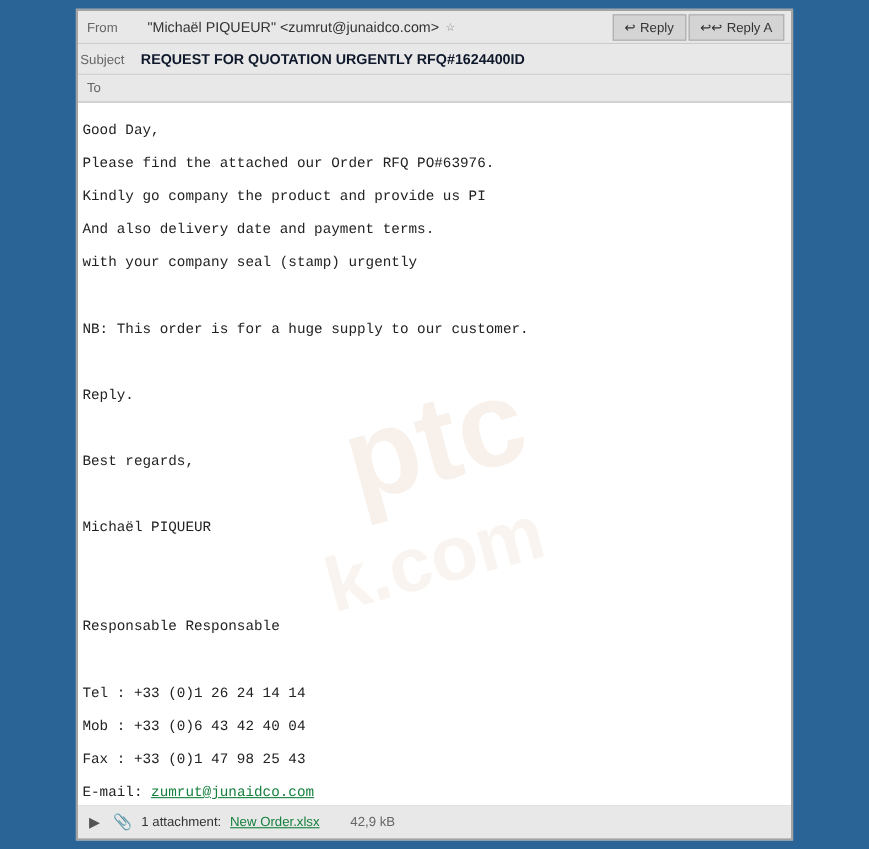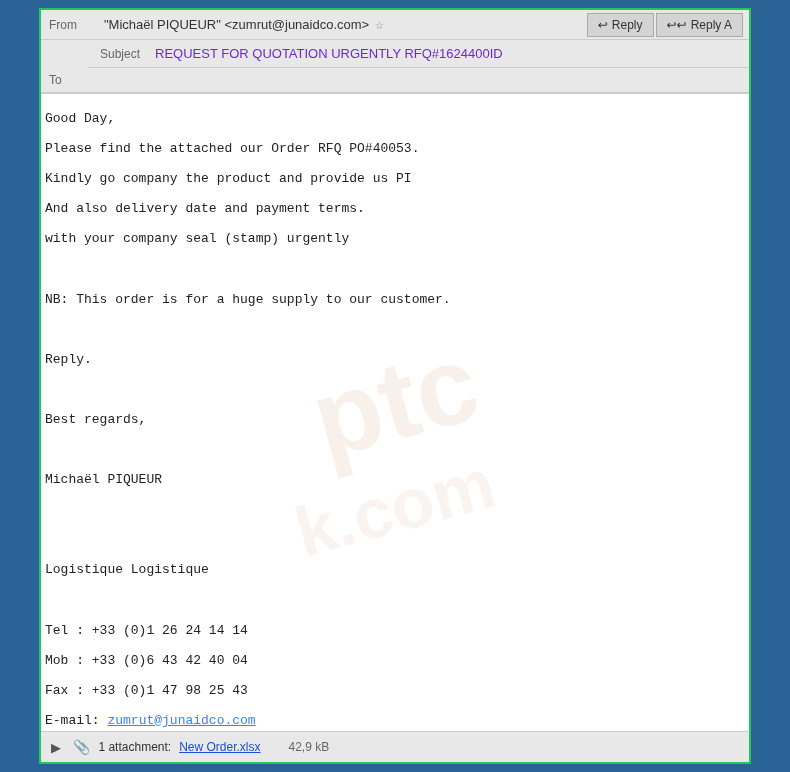--- a/index.html
+++ b/index.html
@@ -7,24 +7,24 @@
       width: 790px;
       height: 772px;
       background: #2a6496;
       font-family: 'Courier New', Courier, monospace;
       font-size: 13px;
       display: flex;
       align-items: center;
       justify-content: center;
     }
     .email-container {
-      width: 712px;
+      width: 652px;
       height: 756px;
       background: #f5f5f5;
-      border: 2px solid #22c55e;
+      border: 2px solid #a3a3a3;
       display: flex;
       flex-direction: column;
       position: relative;
     }
     .header-area {
       background: #e8e8e8;
       border-bottom: 1px solid #ccc;
     }
     .from-row {
       display: flex;
@@ -66,29 +66,28 @@
       font-family: Arial, sans-serif;
       cursor: pointer;
       display: flex;
       align-items: center;
       gap: 4px;
       color: #333;
     }
     .subject-row {
       display: flex;
       align-items: center;
-      padding: 6px 12px;
-      border-bottom: 1px solid #ccc;
-      margin-left: 47px;
+      padding: 6px 2px;
+      border-bottom: 1px solid #ccc;
     }
     .subject-value {
       font-family: Arial, sans-serif;
       font-size: 13px;
-      font-weight: normal;
-      color: #6d28d9;
+      font-weight: bold;
+      color: #0f172a;
     }
     .to-row {
       display: flex;
       align-items: center;
       padding: 5px 8px;
       border-bottom: 1px solid #ccc;
     }
     .body-area {
       flex: 1;
       background: #ffffff;
@@ -129,21 +128,21 @@
       z-index: 1;
       line-height: 1.7;
       color: #222;
       font-family: 'Courier New', Courier, monospace;
       font-size: 13px;
     }
     .email-body p {
       margin-bottom: 8px;
     }
     .email-body a {
-      color: #3b82f6;
+      color: #15803d;
       text-decoration: underline;
     }
     .attachment-bar {
       background: #e8e8e8;
       border-top: 1px solid #ccc;
       padding: 7px 10px;
       display: flex;
       align-items: center;
       gap: 8px;
       font-family: Arial, sans-serif;
@@ -154,21 +153,21 @@
       font-size: 14px;
       color: #555;
     }
     .expand-arrow {
       color: #555;
       font-size: 13px;
       cursor: pointer;
       margin-right: 4px;
     }
     .attachment-link {
-      color: #1d4ed8;
+      color: #15803d;
       text-decoration: underline;
       cursor: pointer;
     }
     .attachment-size {
       color: #666;
       margin-left: 20px;
     }
   </style>
 </head>
 <body>
@@ -204,35 +203,35 @@
     </div>
 
   </div>
 
   <div class="body-area">
     <div class="watermark">ptc</div>
     <div class="watermark2">k.com</div>
 
     <div class="email-body">
       <p>Good Day,</p>
-      <p>Please find the attached our Order RFQ PO#40053.</p>
+      <p>Please find the attached our Order RFQ PO#63976.</p>
       <p>Kindly go company the product and provide us PI</p>
       <p>And also delivery date and payment terms.</p>
       <p>with your company seal (stamp) urgently</p>
       <p>&nbsp;</p>
       <p>NB: This order is for a huge supply to our customer.</p>
       <p>&nbsp;</p>
       <p>Reply.</p>
       <p>&nbsp;</p>
       <p>Best regards,</p>
       <p>&nbsp;</p>
       <p>Michaël PIQUEUR</p>
       <p>&nbsp;</p>
       <p>&nbsp;</p>
-      <p>Logistique Logistique</p>
+      <p>Responsable Responsable</p>
       <p>&nbsp;</p>
       <p>Tel : +33 (0)1 26 24 14 14</p>
       <p>Mob : +33 (0)6 43 42 40 04</p>
       <p>Fax : +33 (0)1 47 98 25 43</p>
       <p>
         <span>E-mail: </span><a href="#">zumrut@junaidco.com</a>
       </p>
 
     </div>
   </div>

